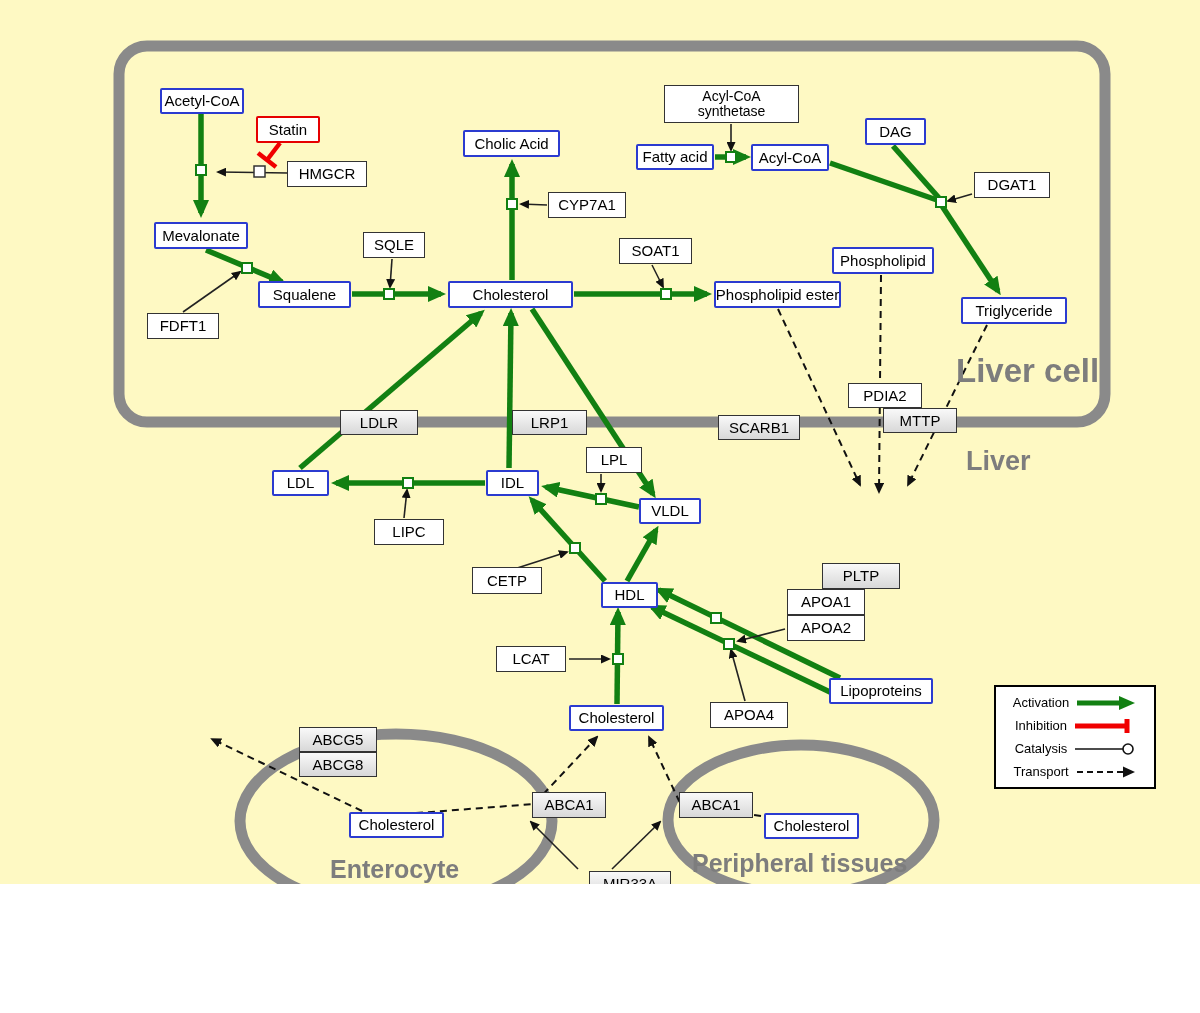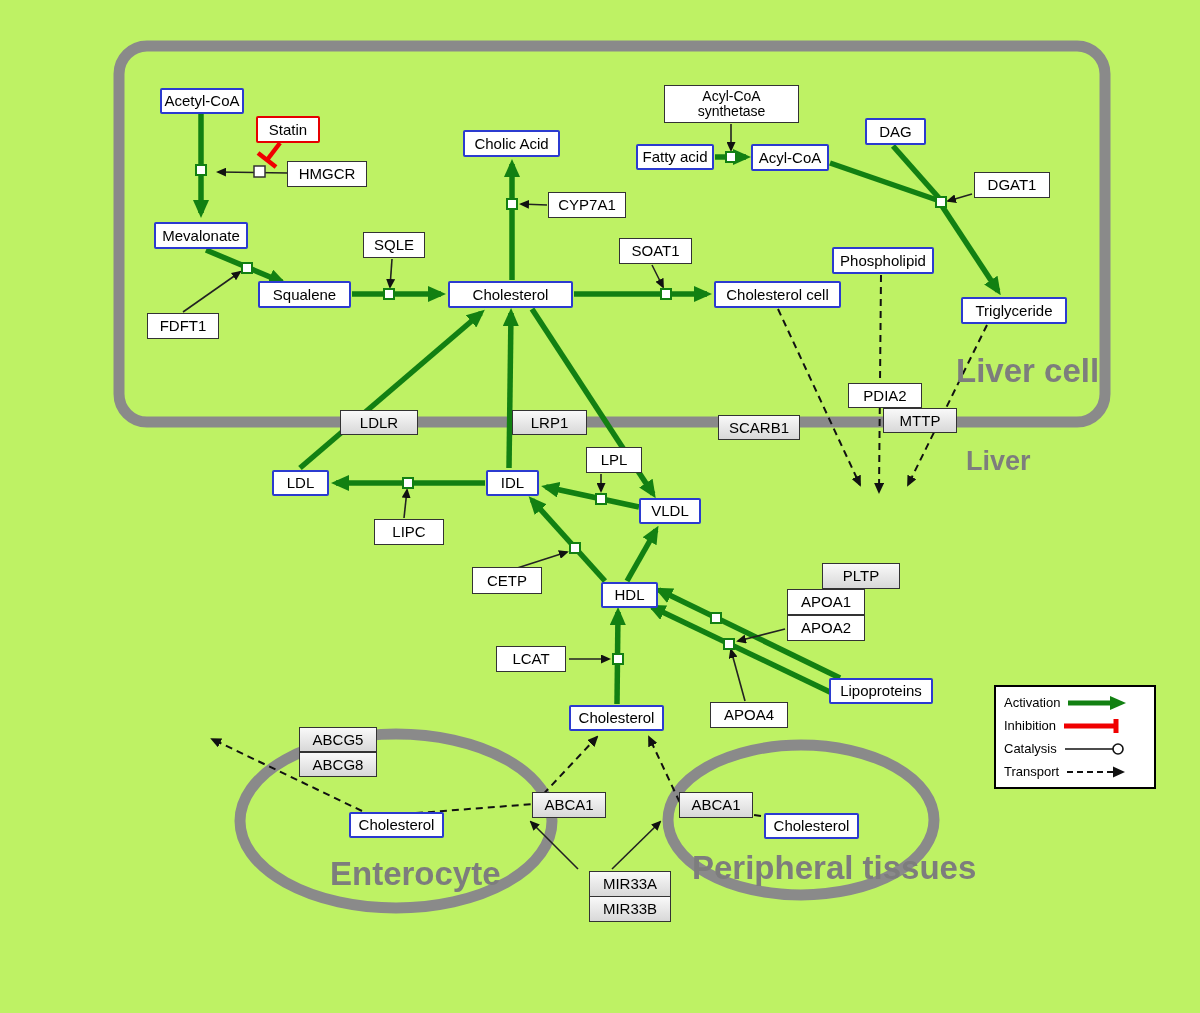--- a/index.html
+++ b/index.html
@@ -1,37 +1,37 @@
 <!DOCTYPE html>
 <html><head>
 <meta charset="utf-8">
 <style>
   html,body { margin:0; padding:0; background:#fff; }
-  #canvas { position:relative; width:1200px; height:1013px; background:#bef264;
+  #canvas { position:relative; width:1200px; height:884px; background:#fef9c3;
             font-family:"Liberation Sans", sans-serif; overflow:hidden; }
   svg.edges { position:absolute; left:0; top:0; z-index:1; }
   .node { position:absolute; z-index:2; display:flex; align-items:center; justify-content:center;
           background:#fff; color:#000; font-size:15px; line-height:1.05; text-align:center;
           box-sizing:border-box; white-space:nowrap; }
   .met  { border:2.5px solid #2b3bd0; border-radius:2px; }
   .enz  { border:1.5px solid #333; }
   .mem  { border:1.5px solid #333; background:linear-gradient(180deg,#f9f9f9,#d8d8d8); z-index:3;margin-left:35px; }
   .redbox { border:2.5px solid #e60000; border-radius:2px; }
   .twoline { flex-direction:column; font-size:14px; white-space:normal; }
-  .comp-label { position:absolute; z-index:2; font-weight:bold; color:#7d7d7d; font-size:33px; white-space:nowrap; }
+  .comp-label { position:absolute; z-index:2; font-weight:bold; color:#7d7d7d; font-size:25px; white-space:nowrap; }
   .apo-table { position:absolute; left:902px; top:522px; z-index:2; display:grid;
                grid-template-columns:79px 79px; background:#fff; border:1.5px solid #333; }
   .apo-cell { height:26px; display:flex; align-items:center; justify-content:center;
               font-size:15px; box-sizing:border-box; background:#fff; }
   .apo-cell.br { border-right:1.5px solid #333; }
   .apo-cell.bb { border-bottom:1.5px solid #333; }
   .legend { position:absolute; left:994px; top:685px; width:162px; height:104px; z-index:2;
             border:2.5px solid #000; background:#fff; box-sizing:border-box;
             display:flex; flex-direction:column; justify-content:space-around; padding:4px 8px; }
-  .legend-row { display:flex; align-items:center; justify-content:flex-start; gap:6px;
+  .legend-row { display:flex; align-items:center; justify-content:center; gap:6px;
                 font-size:13px; color:#000; }
   .legend-row svg { flex:0 0 auto; }
 </style>
 </head>
 <body>
 
 <div id="canvas">
 
   <svg class="edges" width="1200" height="1013">
     <defs>
@@ -128,21 +128,21 @@
   <div class="node redbox" style="left:256px;top:116px;width:64px;height:27px">Statin</div>
   <div class="node enz" style="left:287px;top:161px;width:80px;height:26px">HMGCR</div>
   <div class="node met" style="left:154px;top:222px;width:94px;height:27px">Mevalonate</div>
   <div class="node enz" style="left:147px;top:313px;width:72px;height:26px">FDFT1</div>
   <div class="node met" style="left:258px;top:281px;width:93px;height:27px">Squalene</div>
   <div class="node enz" style="left:363px;top:232px;width:62px;height:26px">SQLE</div>
   <div class="node met" style="left:463px;top:130px;width:97px;height:27px">Cholic Acid</div>
   <div class="node enz" style="left:548px;top:192px;width:78px;height:26px">CYP7A1</div>
   <div class="node met" style="left:448px;top:281px;width:125px;height:27px">Cholesterol</div>
   <div class="node enz" style="left:619px;top:238px;width:73px;height:26px">SOAT1</div>
-  <div class="node met" style="left:714px;top:281px;width:127px;height:27px">Cholesterol cell</div>
+  <div class="node met" style="left:714px;top:281px;width:127px;height:27px">Phospholipid ester</div>
   <div class="node enz twoline" style="left:664px;top:85px;width:135px;height:38px">
     <span>Acyl-CoA</span>
     <span>synthetase</span>
   </div>
   <div class="node met" style="left:636px;top:144px;width:78px;height:26px">Fatty acid</div>
   <div class="node met" style="left:751px;top:144px;width:78px;height:27px">Acyl-CoA</div>
   <div class="node met" style="left:865px;top:118px;width:61px;height:27px">DAG</div>
   <div class="node enz" style="left:974px;top:172px;width:76px;height:26px">DGAT1</div>
   <div class="node met" style="left:832px;top:247px;width:102px;height:27px">Phospholipid</div>
   <div class="node met" style="left:961px;top:297px;width:106px;height:27px">Triglyceride</div>

